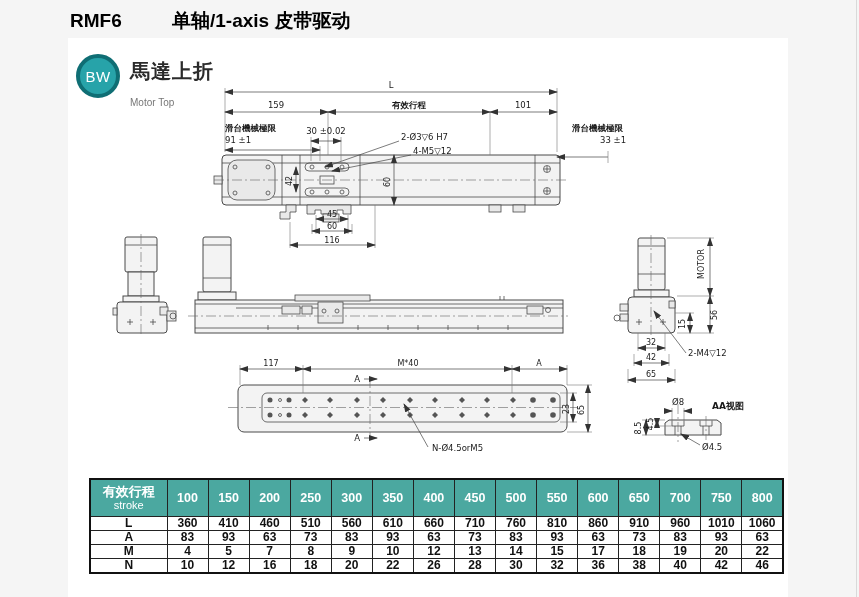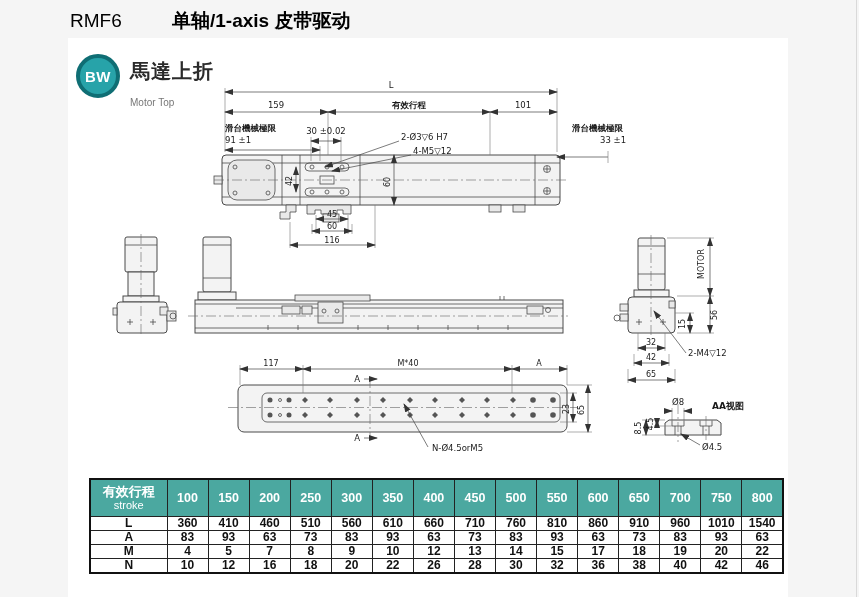--- a/index.html
+++ b/index.html
@@ -4,27 +4,27 @@
 <style>
   :root{
     --teal:#4BA8A0; --logo-fill:#27A3A9; --logo-ring:#0F6E74;
     --page-bg:#F5F5F5; --paper:#FFFFFF; --ink:#1a1a1a;
   }
   *{margin:0;padding:0;box-sizing:border-box;}
   html,body{width:859px;height:597px;overflow:hidden;}
   body{background:var(--page-bg);font-family:"Liberation Sans",sans-serif;position:relative;}
   .right-hairline{position:absolute;left:856px;top:0;width:1px;height:597px;background:#d9d9d9;}
   .doc-title{position:absolute;left:70px;top:8px;font-size:19px;color:#000;white-space:nowrap;}
-  .doc-title .model{font-weight:400;}
+  .doc-title .model{font-weight:700;}
   .doc-title .rest{font-weight:700;padding-left:45px;}
   .paper{position:absolute;left:68px;top:38px;width:720px;height:559px;background:var(--paper);}
   
   .logo{position:absolute;left:8px;top:16px;display:flex;align-items:flex-start;}
   .logo-badge{width:44px;height:44px;border-radius:50%;background:var(--logo-fill);
-    border:4px solid var(--logo-ring);color:#fff;font-weight:700;font-size:15px;
+    border:4px solid var(--logo-ring);color:#fff;font-weight:400;font-size:15px;
     display:flex;align-items:center;justify-content:center;letter-spacing:.5px;}
   .logo-text{margin-left:10px;padding-top:4px;}
   .logo-zh{font-size:20px;font-weight:700;color:#2b2b2b;letter-spacing:1px;}
   .logo-en{font-size:10px;color:#777;margin-top:12px;}
   
   .drawing{position:absolute;left:0;top:0;width:720px;height:440px;}
   .body-line{fill:#f3f3f3;stroke:#4a4a4a;stroke-width:1;}
   .detail{fill:none;stroke:#4a4a4a;stroke-width:.8;}
   .detail-fill{fill:#e9e9e9;stroke:#4a4a4a;stroke-width:.8;}
   .darkdot{fill:#555;stroke:none;}
@@ -386,21 +386,21 @@
             <td>560</td>
             <td>610</td>
             <td>660</td>
             <td>710</td>
             <td>760</td>
             <td>810</td>
             <td>860</td>
             <td>910</td>
             <td>960</td>
             <td>1010</td>
-            <td>1540</td>
+            <td>1060</td>
           </tr>
           <tr>
             <th>A</th>
             <td>83</td>
             <td>93</td>
             <td>63</td>
             <td>73</td>
             <td>83</td>
             <td>93</td>
             <td>63</td>

